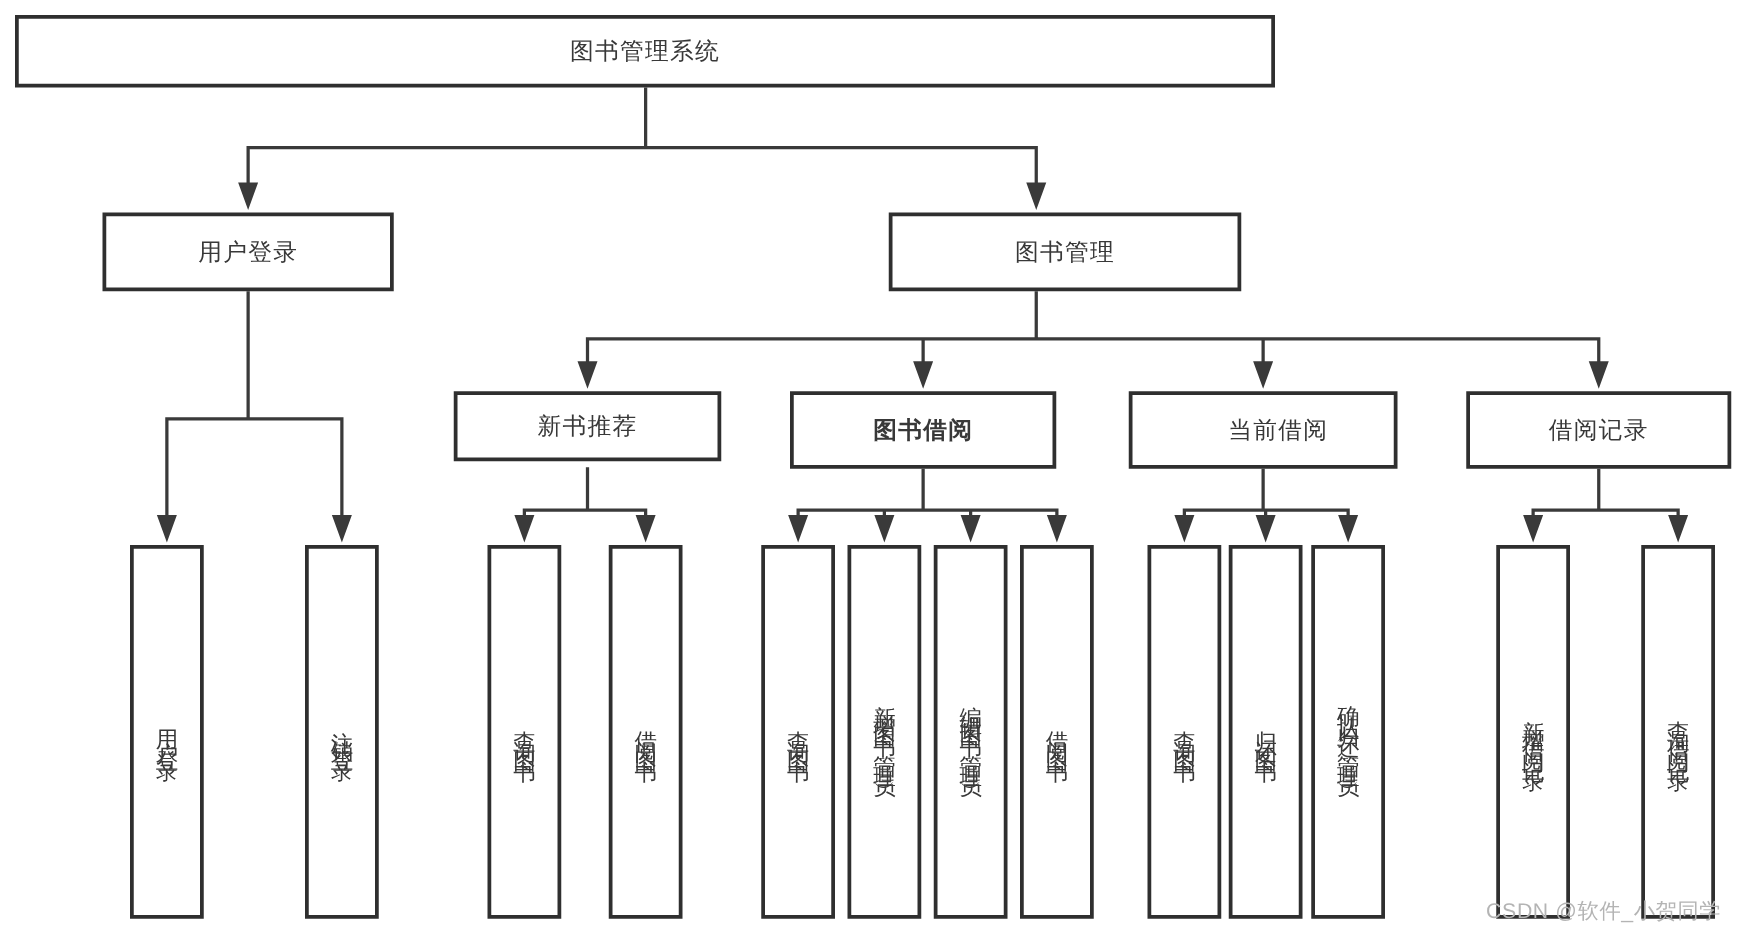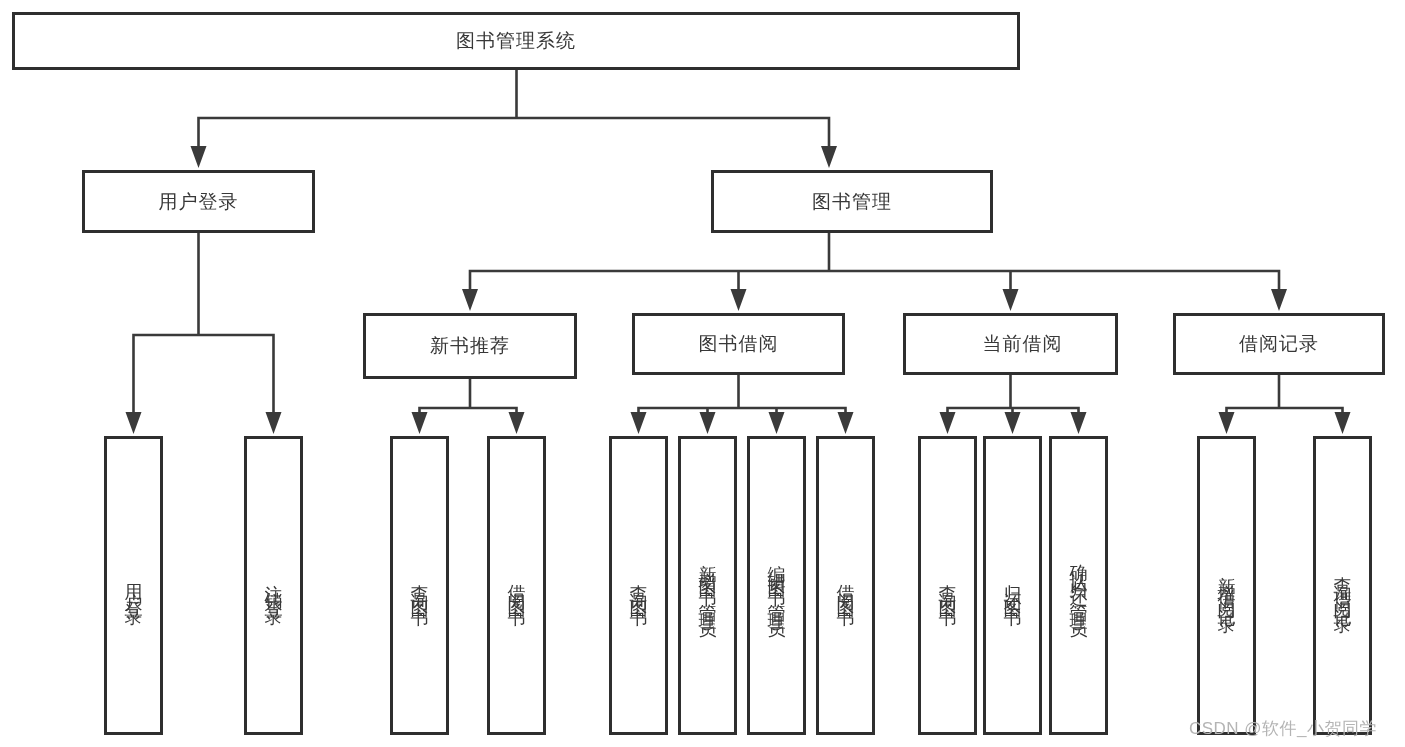--- a/index.html
+++ b/index.html
@@ -130,24 +130,24 @@
     <span>图书管理系统</span>
   </div>
 
   <div class="node" style="left:82px; top:170px; width:233px; height:63px;">
     <span>用户登录</span>
   </div>
   <div class="node" style="left:711px; top:170px; width:282px; height:63px;">
     <span>图书管理</span>
   </div>
 
-  <div class="node" style="left:363px; top:313px; width:214px; height:66px;">
+  <div class="node" style="left:363px; top:313px; width:214px; height:56px;">
     <span>新书推荐</span>
   </div>
-  <div class="node" style="left:632px; top:313px; width:213px; height:62px;">
+  <div class="node" style="left:632px; top:313px; width:213px; height:62px;font-weight:bold;">
     <span>图书借阅</span>
   </div>
   <div class="node" style="left:903px; top:313px; width:215px; height:62px;padding-left:24px;">
     <span>当前借阅</span>
   </div>
   <div class="node" style="left:1173px; top:313px; width:212px; height:62px;">
     <span>借阅记录</span>
   </div>
 
   <div class="leaf" style="left:104px;">

